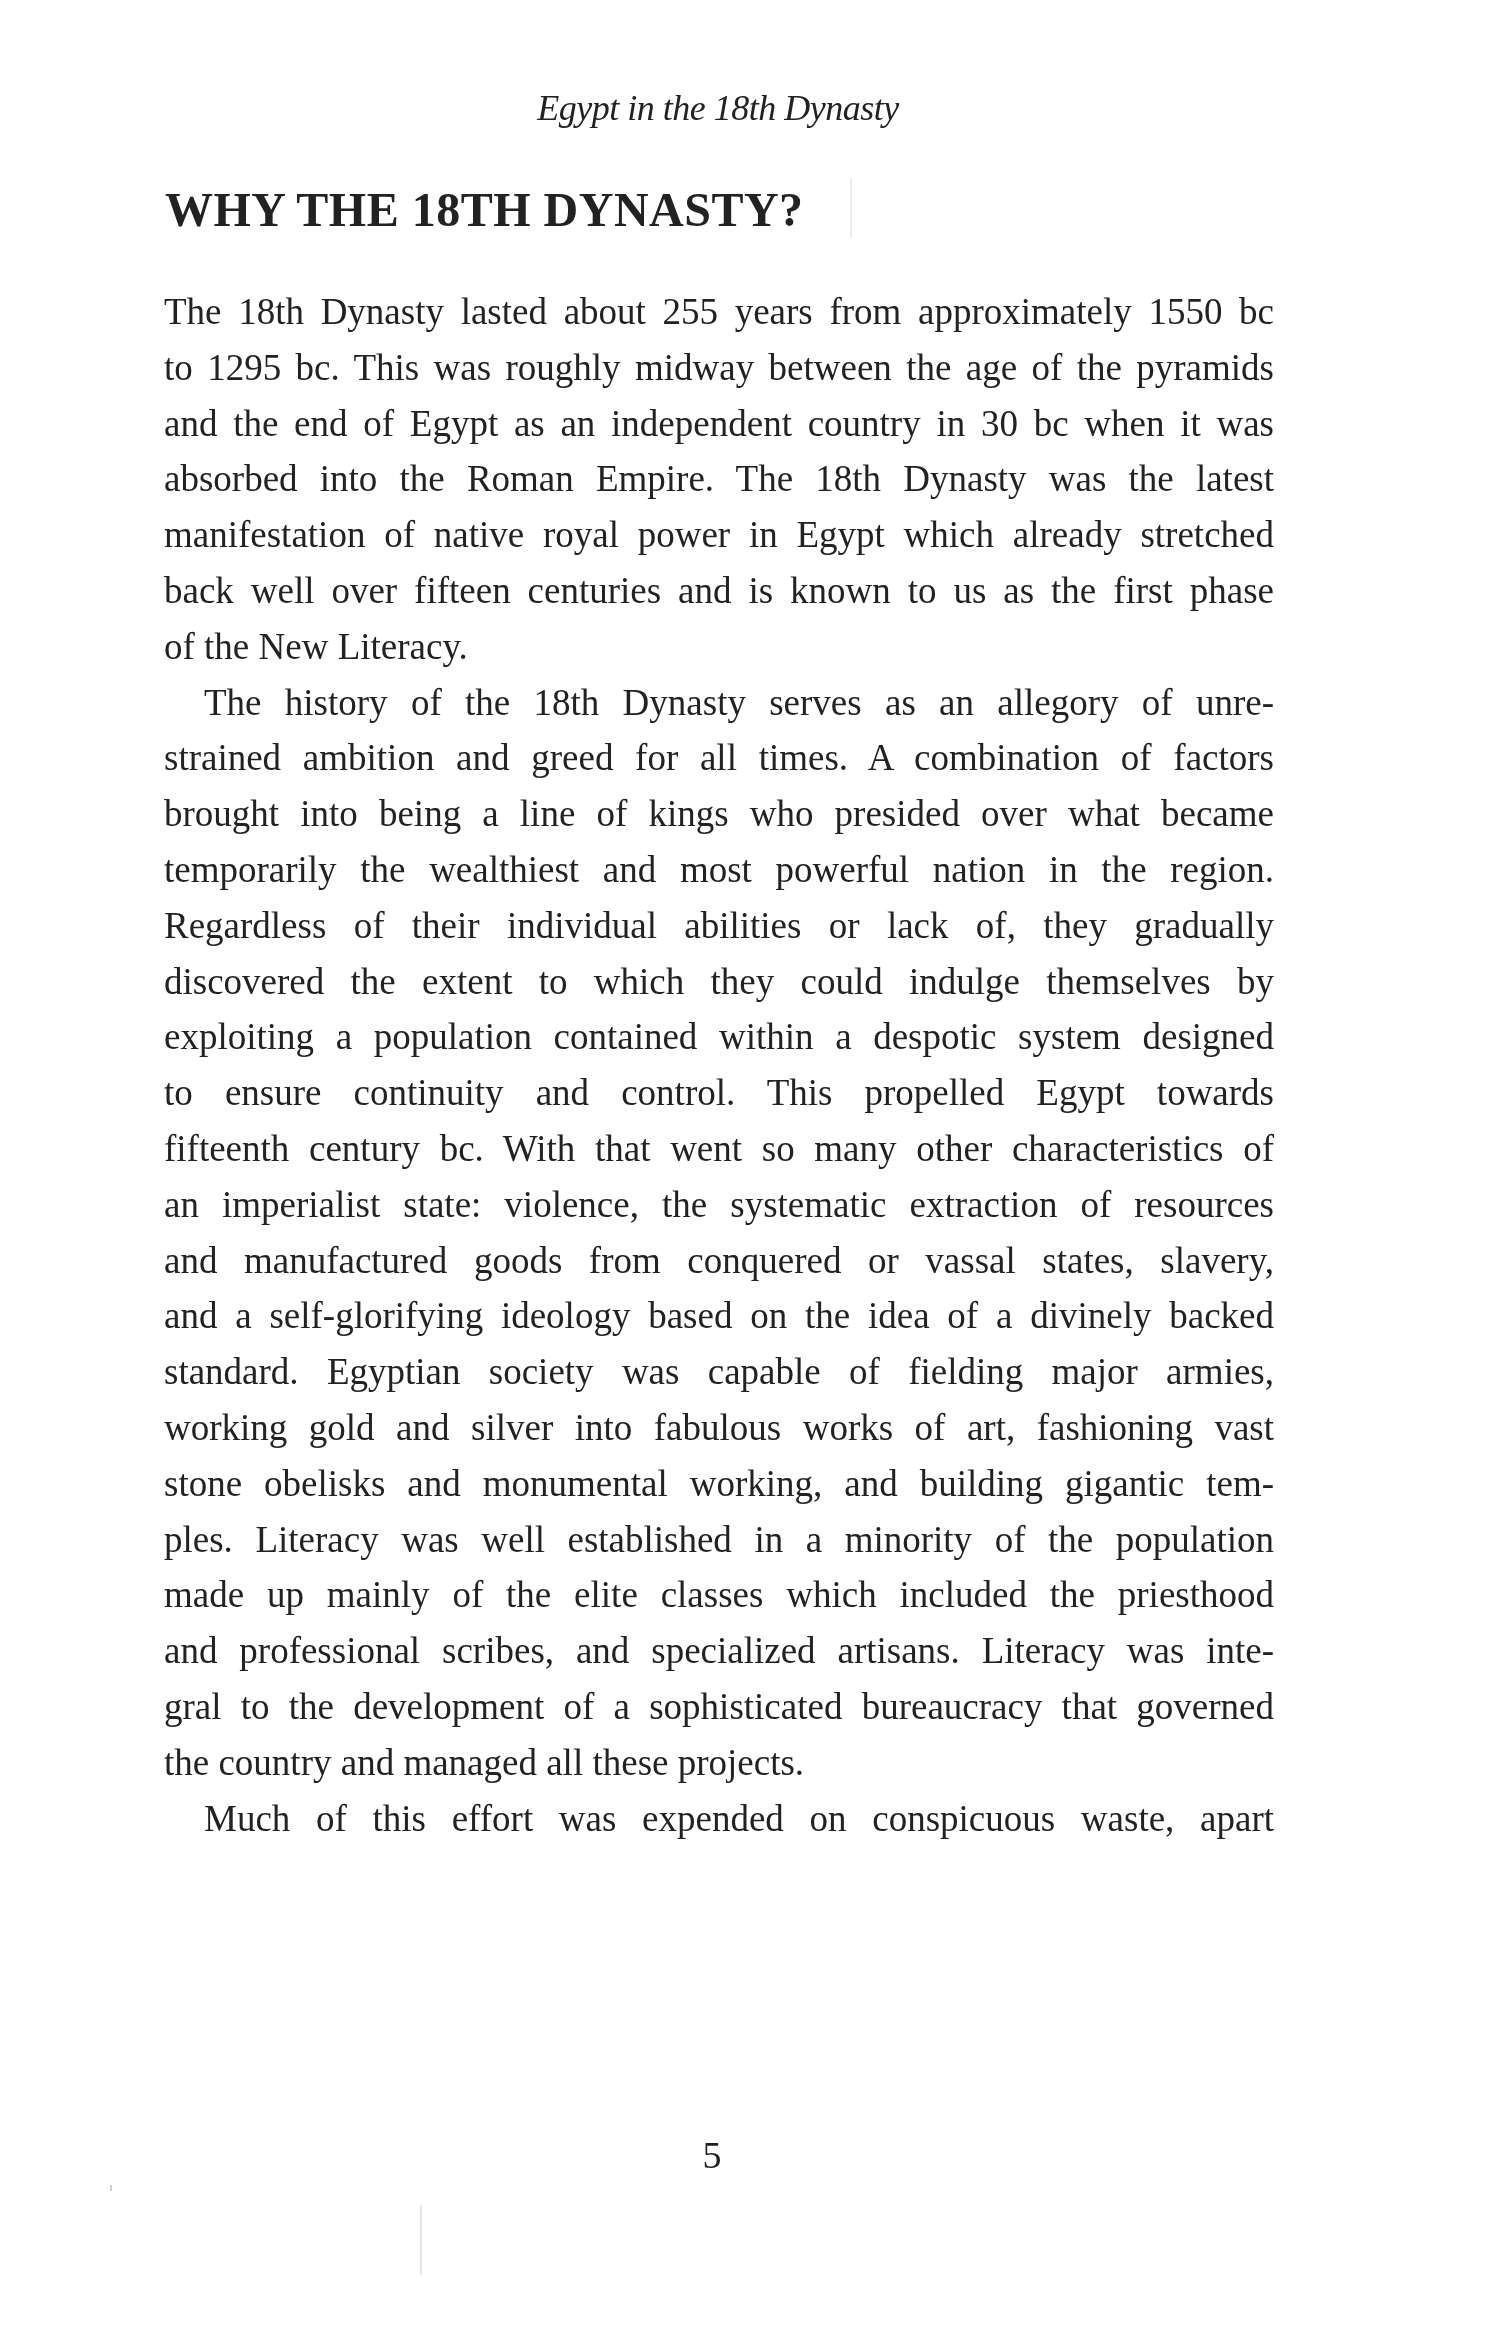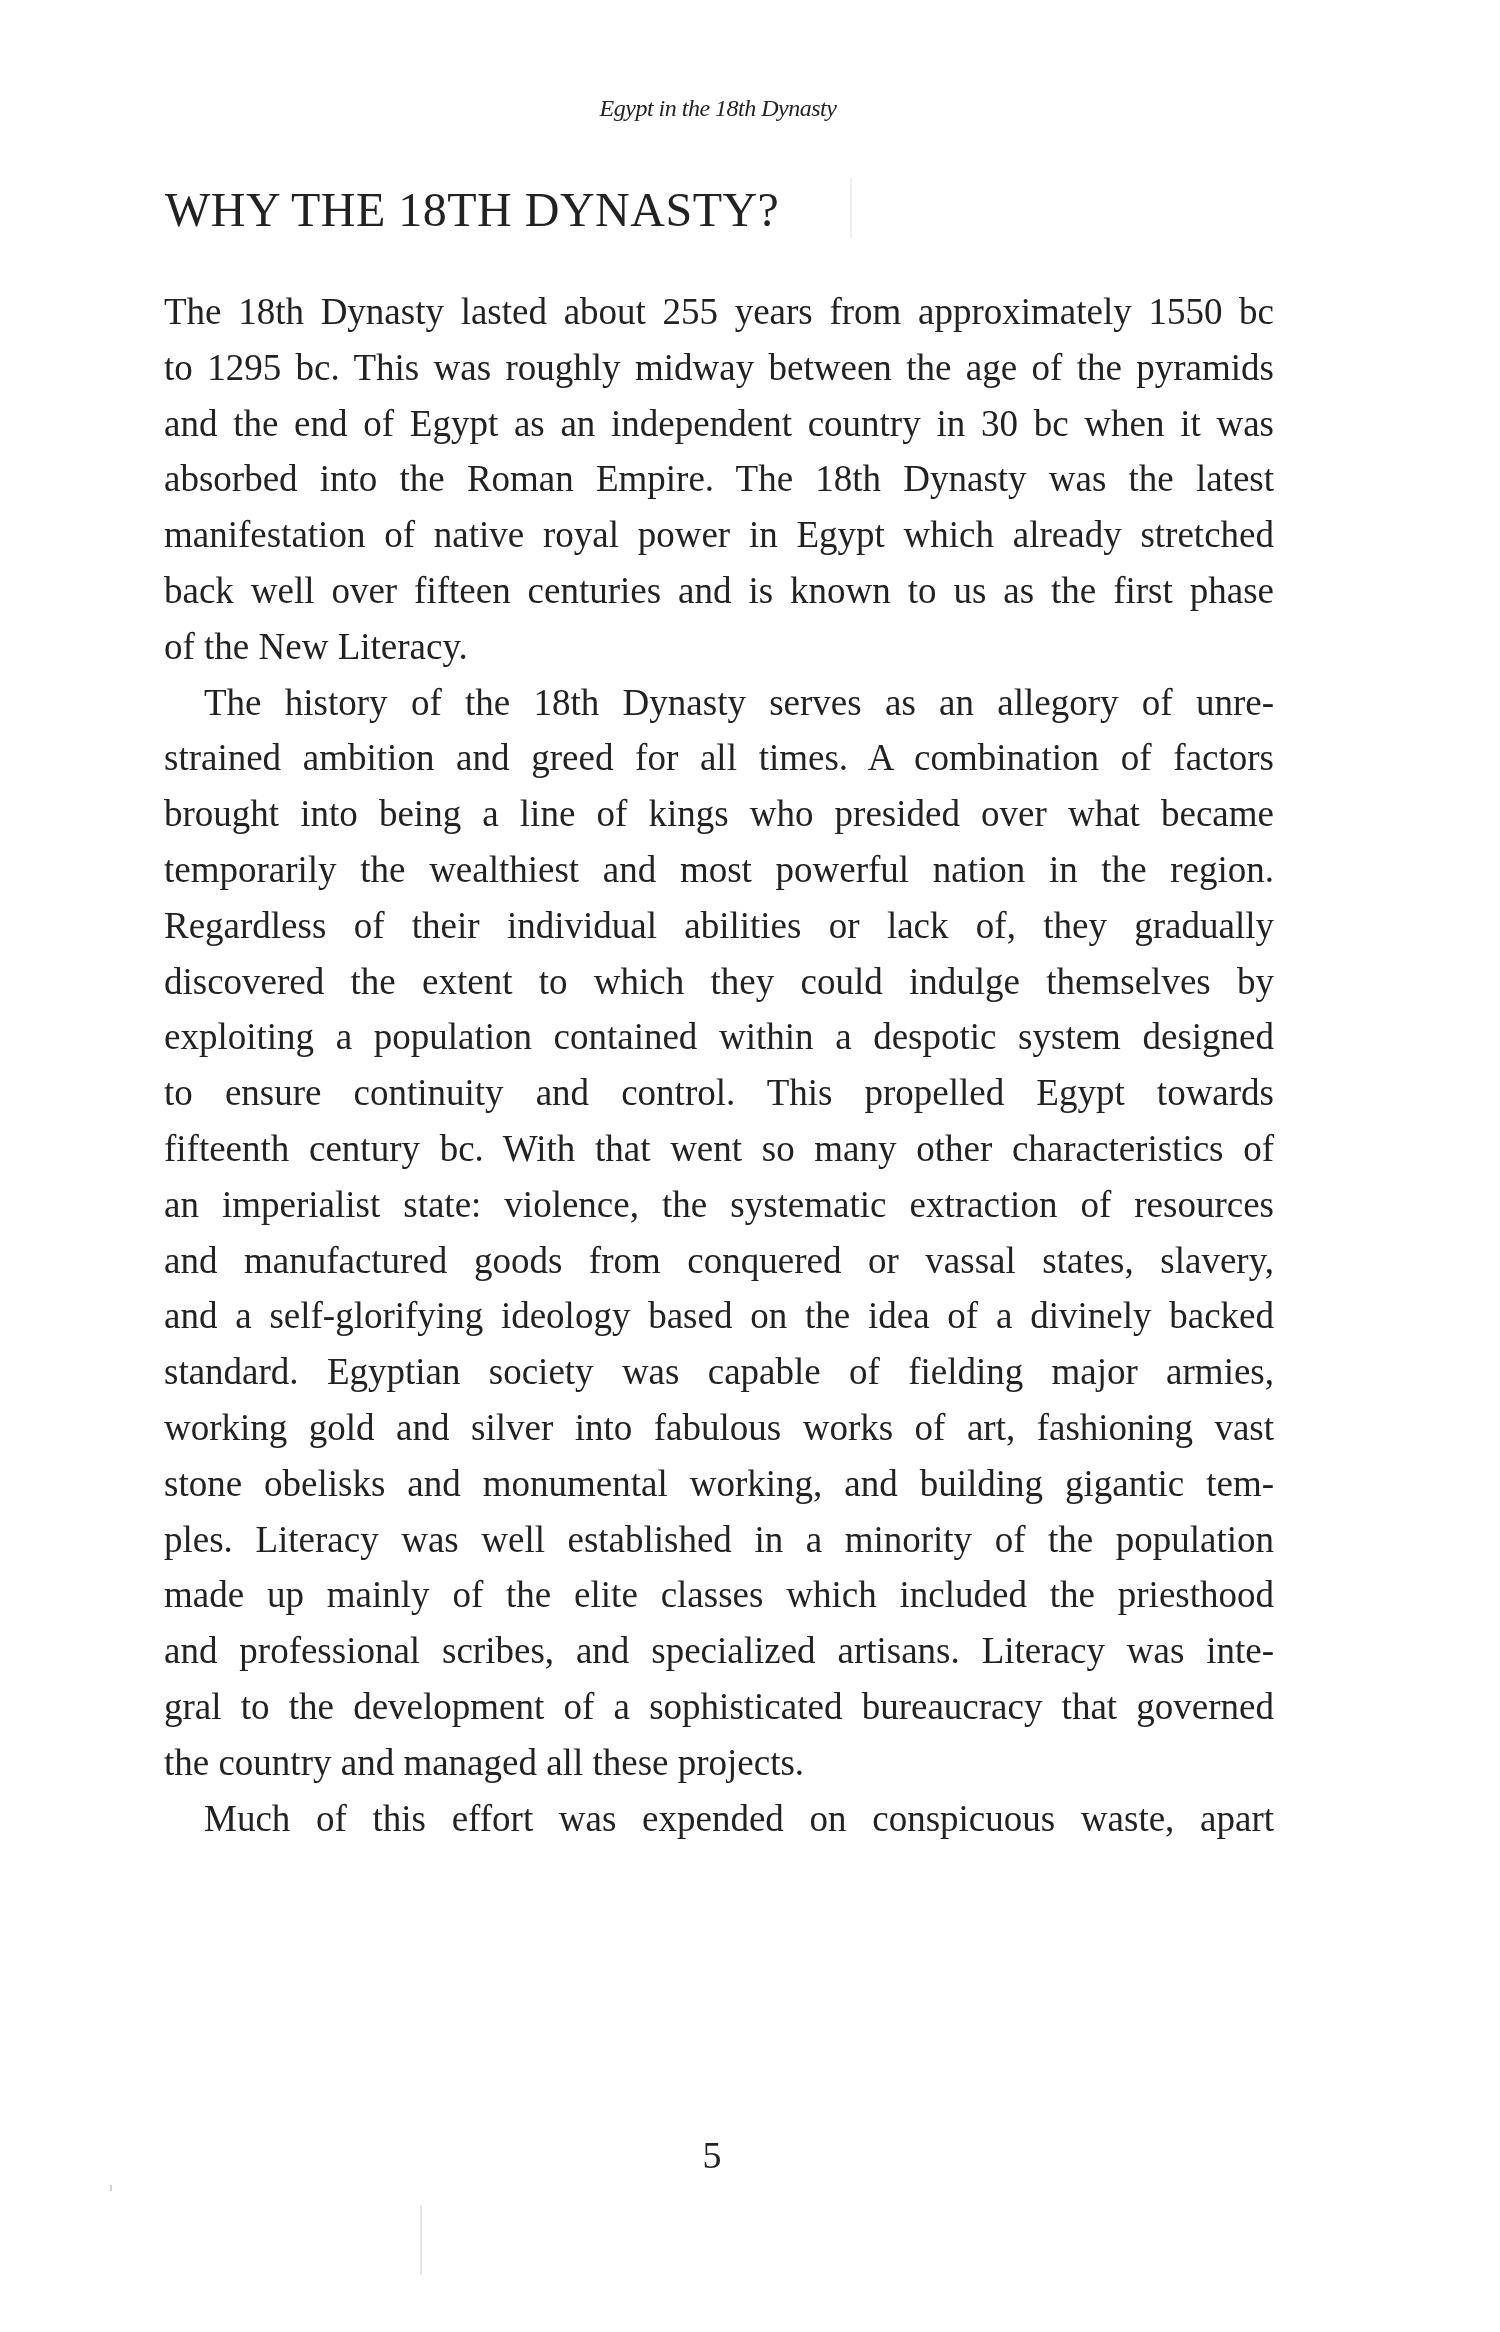--- a/index.html
+++ b/index.html
@@ -10,29 +10,29 @@
     overflow: hidden;
     color: #222222;
     font-family: "Liberation Serif", "DejaVu Serif", serif;
   }
   .running-header {
     position: absolute;
     left: 0; width: 1436px;
     top: 84px;
     text-align: center;
     font-style: italic;
-    font-size: 24px;
+    font-size: 36px;
     letter-spacing: -0.5px;
     line-height: 48px;
   }
   .chapter-heading {
     position: absolute;
     left: 165px; top: 180px;
     margin: 0;
-    font-weight: normal;
+    font-weight: bold;
     font-size: 48px;
     line-height: 60px;
     letter-spacing: 0.5px;
   }
   .body-text {
     position: absolute;
     left: 164px; top: 284px;
     width: 1110px;
     font-size: 37px;
     line-height: 55.8px;

